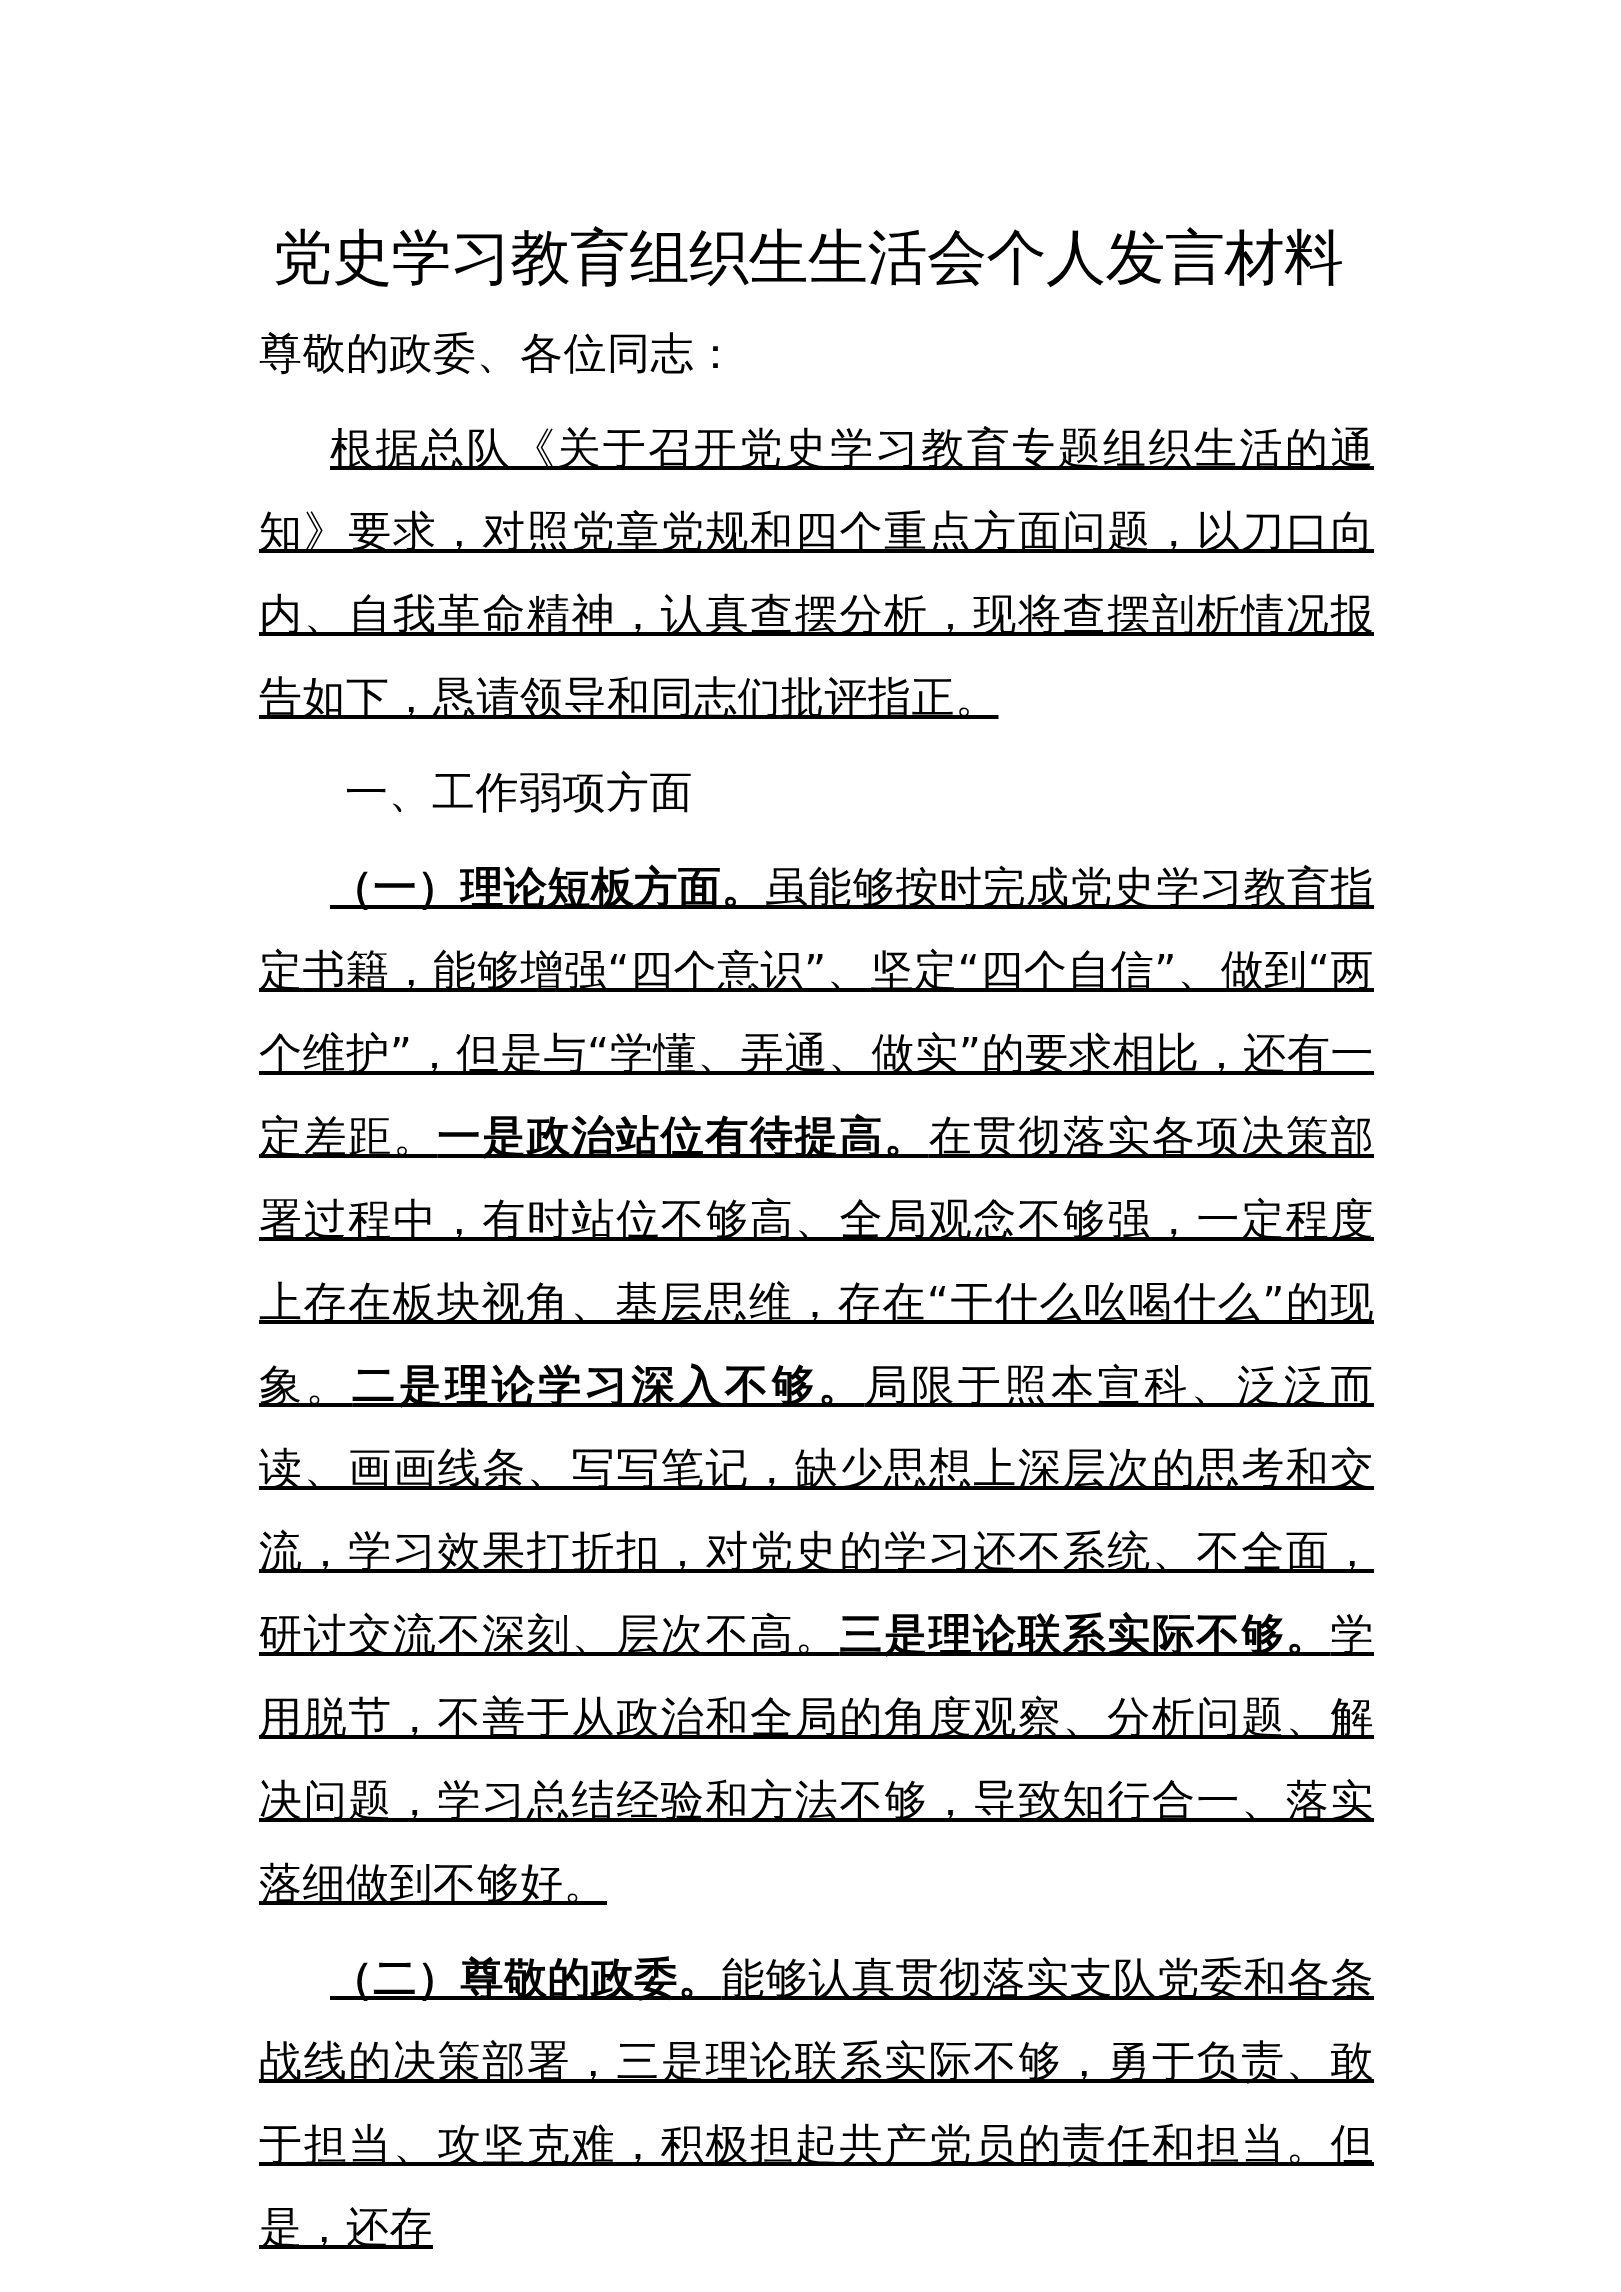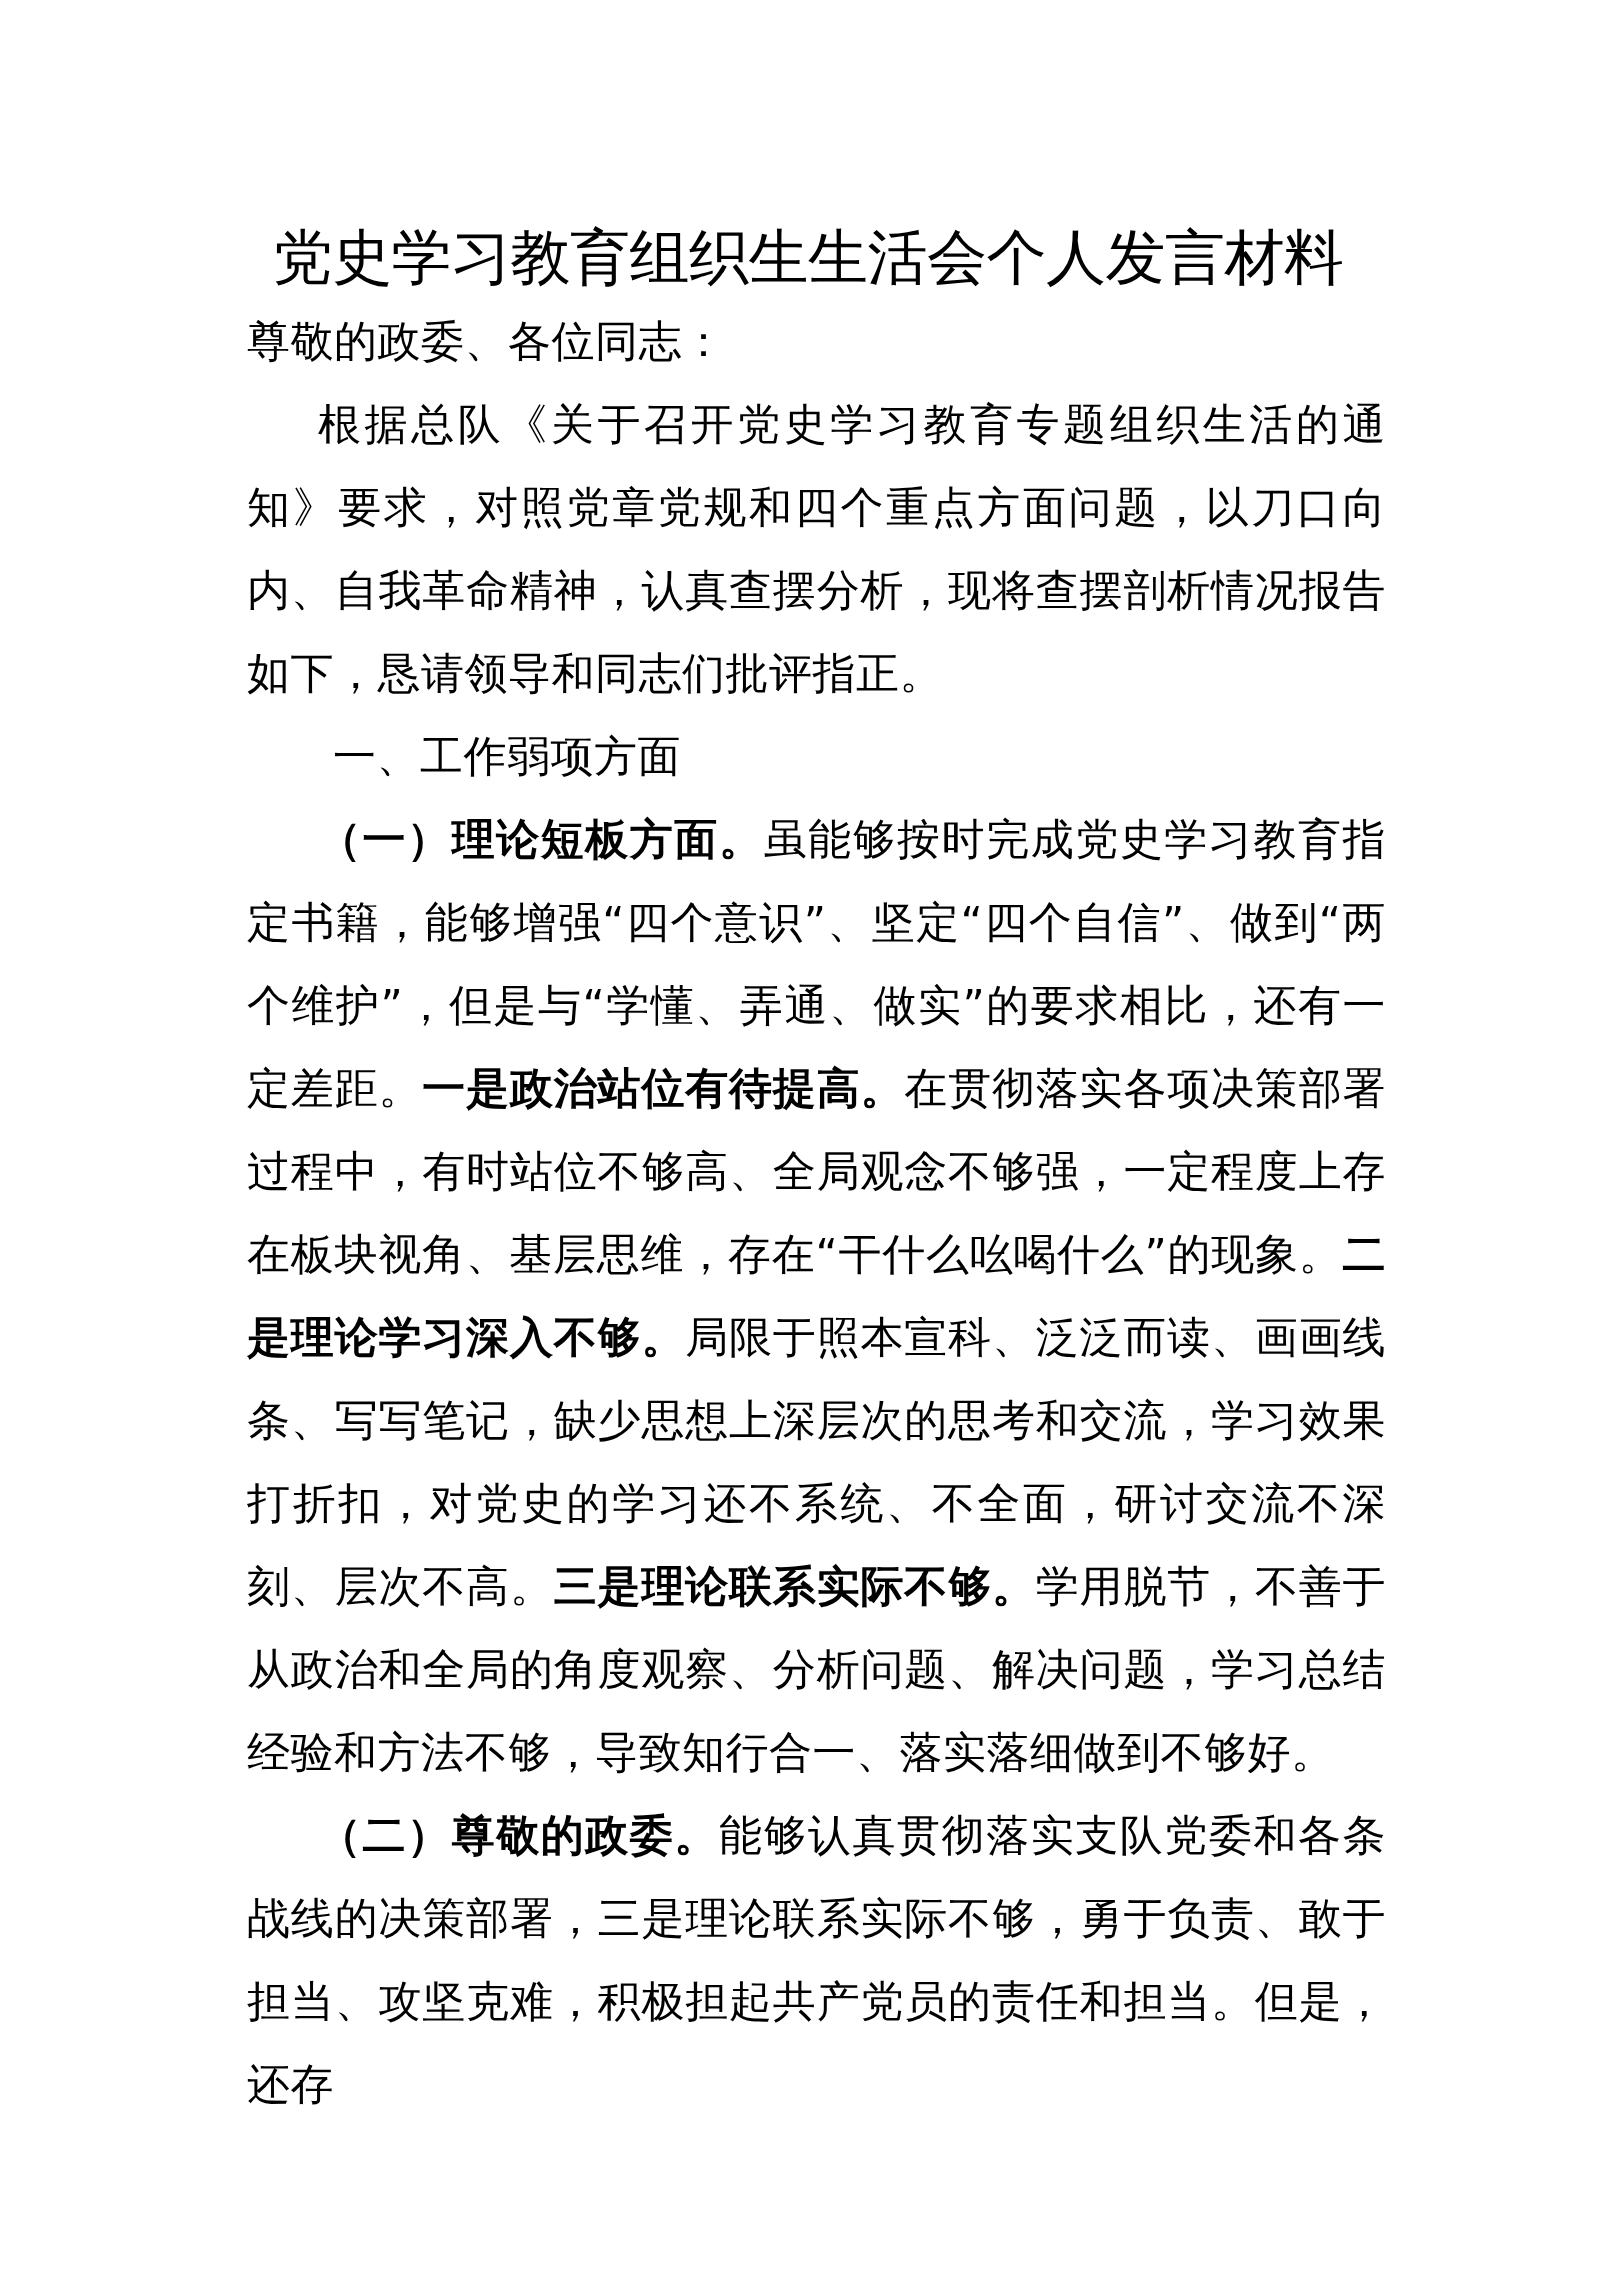--- a/index.html
+++ b/index.html
@@ -36,26 +36,26 @@
   .body {
     position: absolute;
     left: 0;
     top: 300px;
     width: 1139px;
     font-size: 43px;
     line-height: 83px;
     letter-spacing: 0.5px;
   }
   .body p {
-    margin: 0;
+    margin: 12px;
     text-align: justify;
     text-justify: inter-character;
   }
   .indent { text-indent: 86px; }
-  .indent-sm { text-indent: 71px; }
+  .indent-sm { text-indent: 71px; text-decoration: underline; }
   b { font-weight: bold; }
 </style>
 </head>
 <body>
 
 <div class="page">
   <h1 class="title">党史学习教育组织生生活会个人发言材料</h1>
 
   <div class="body">
     <p>尊敬的政委、各位同志：</p>

